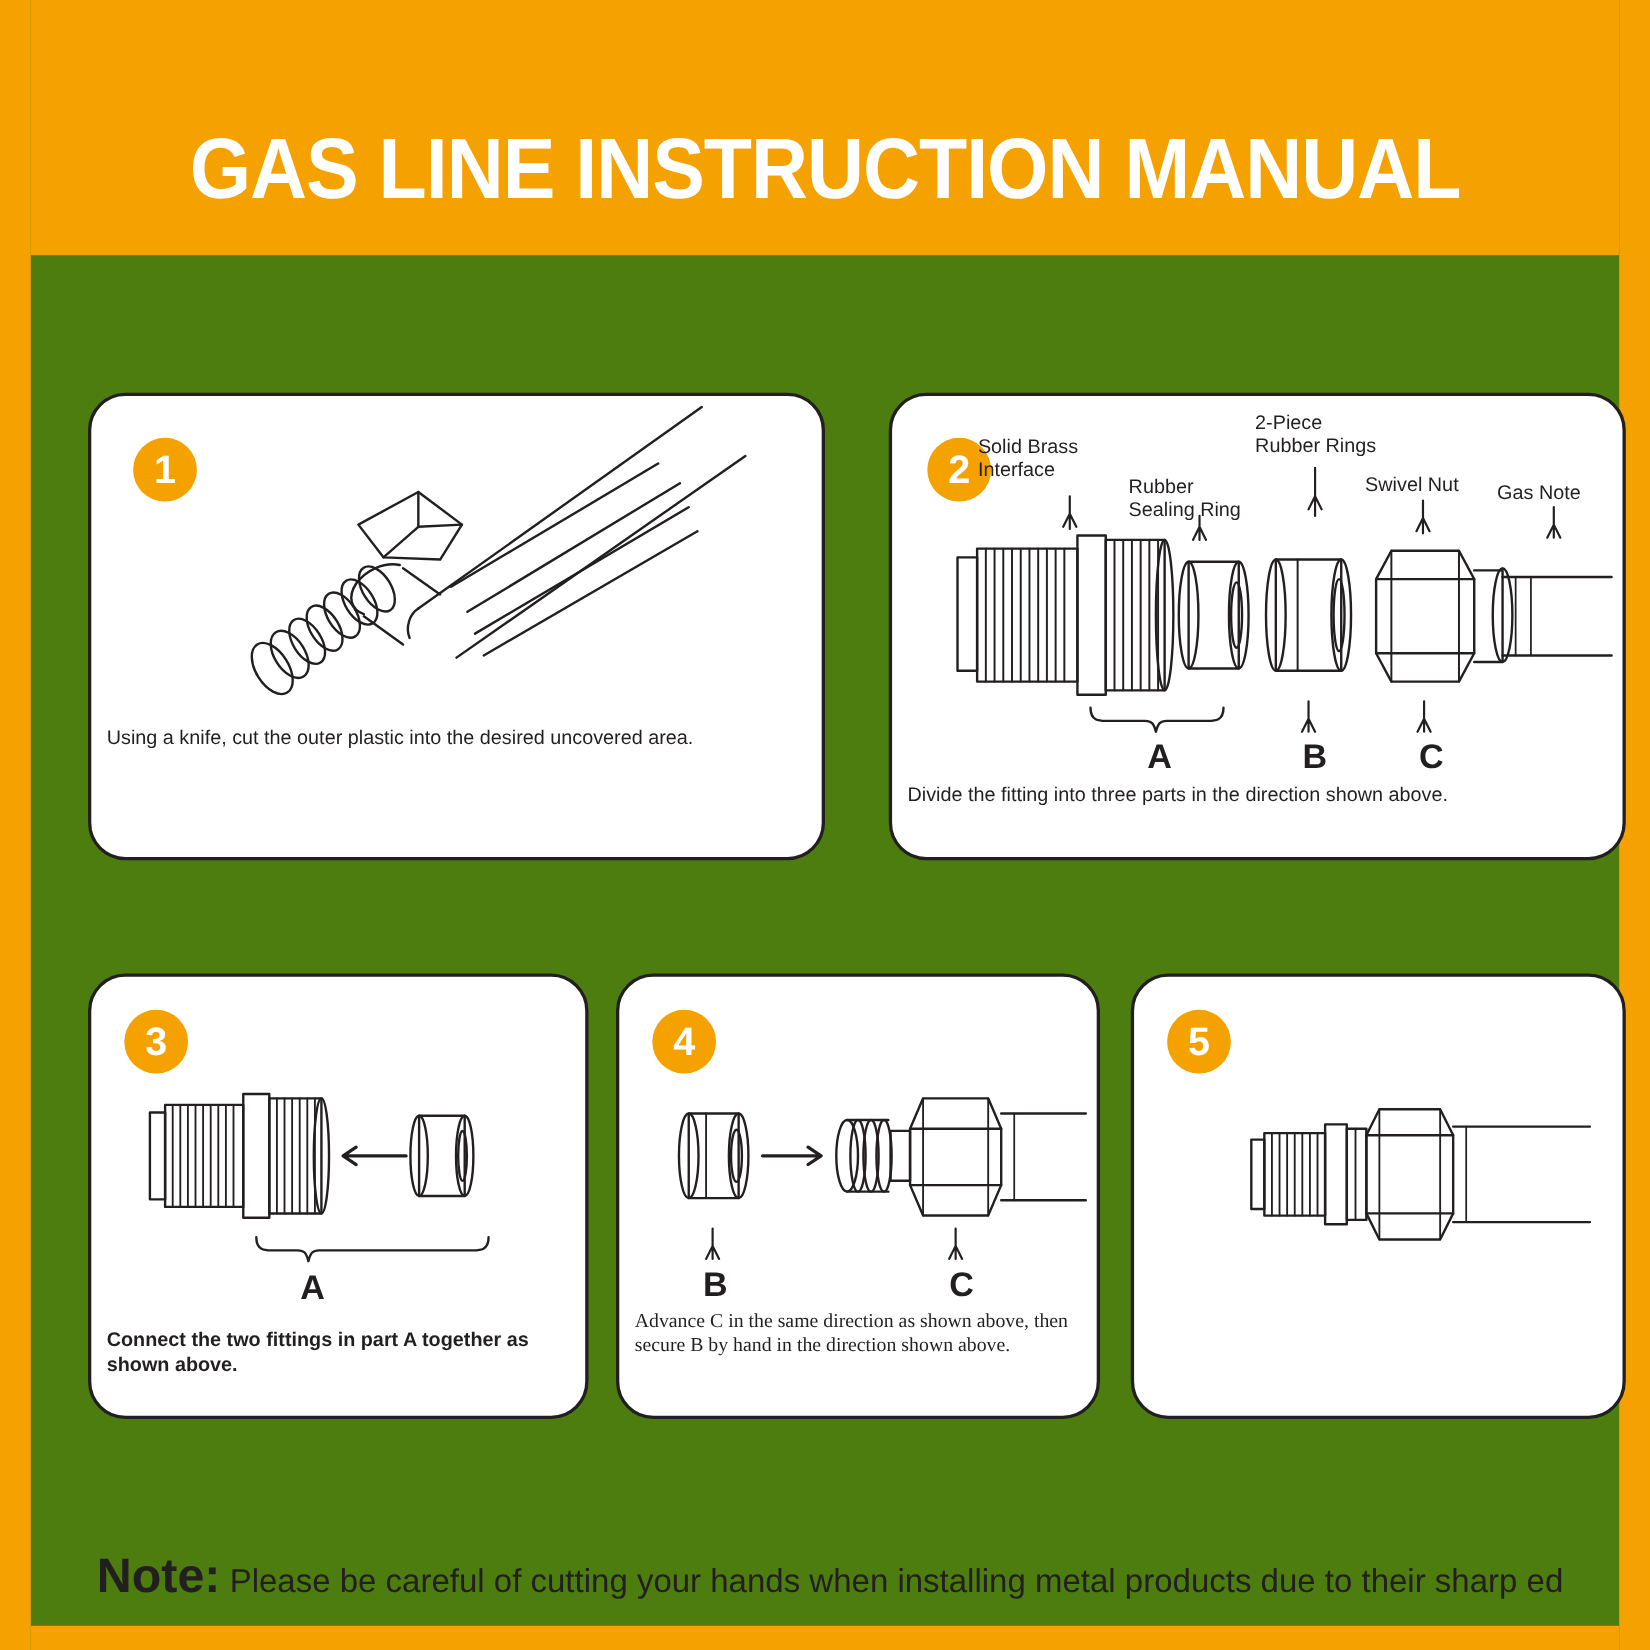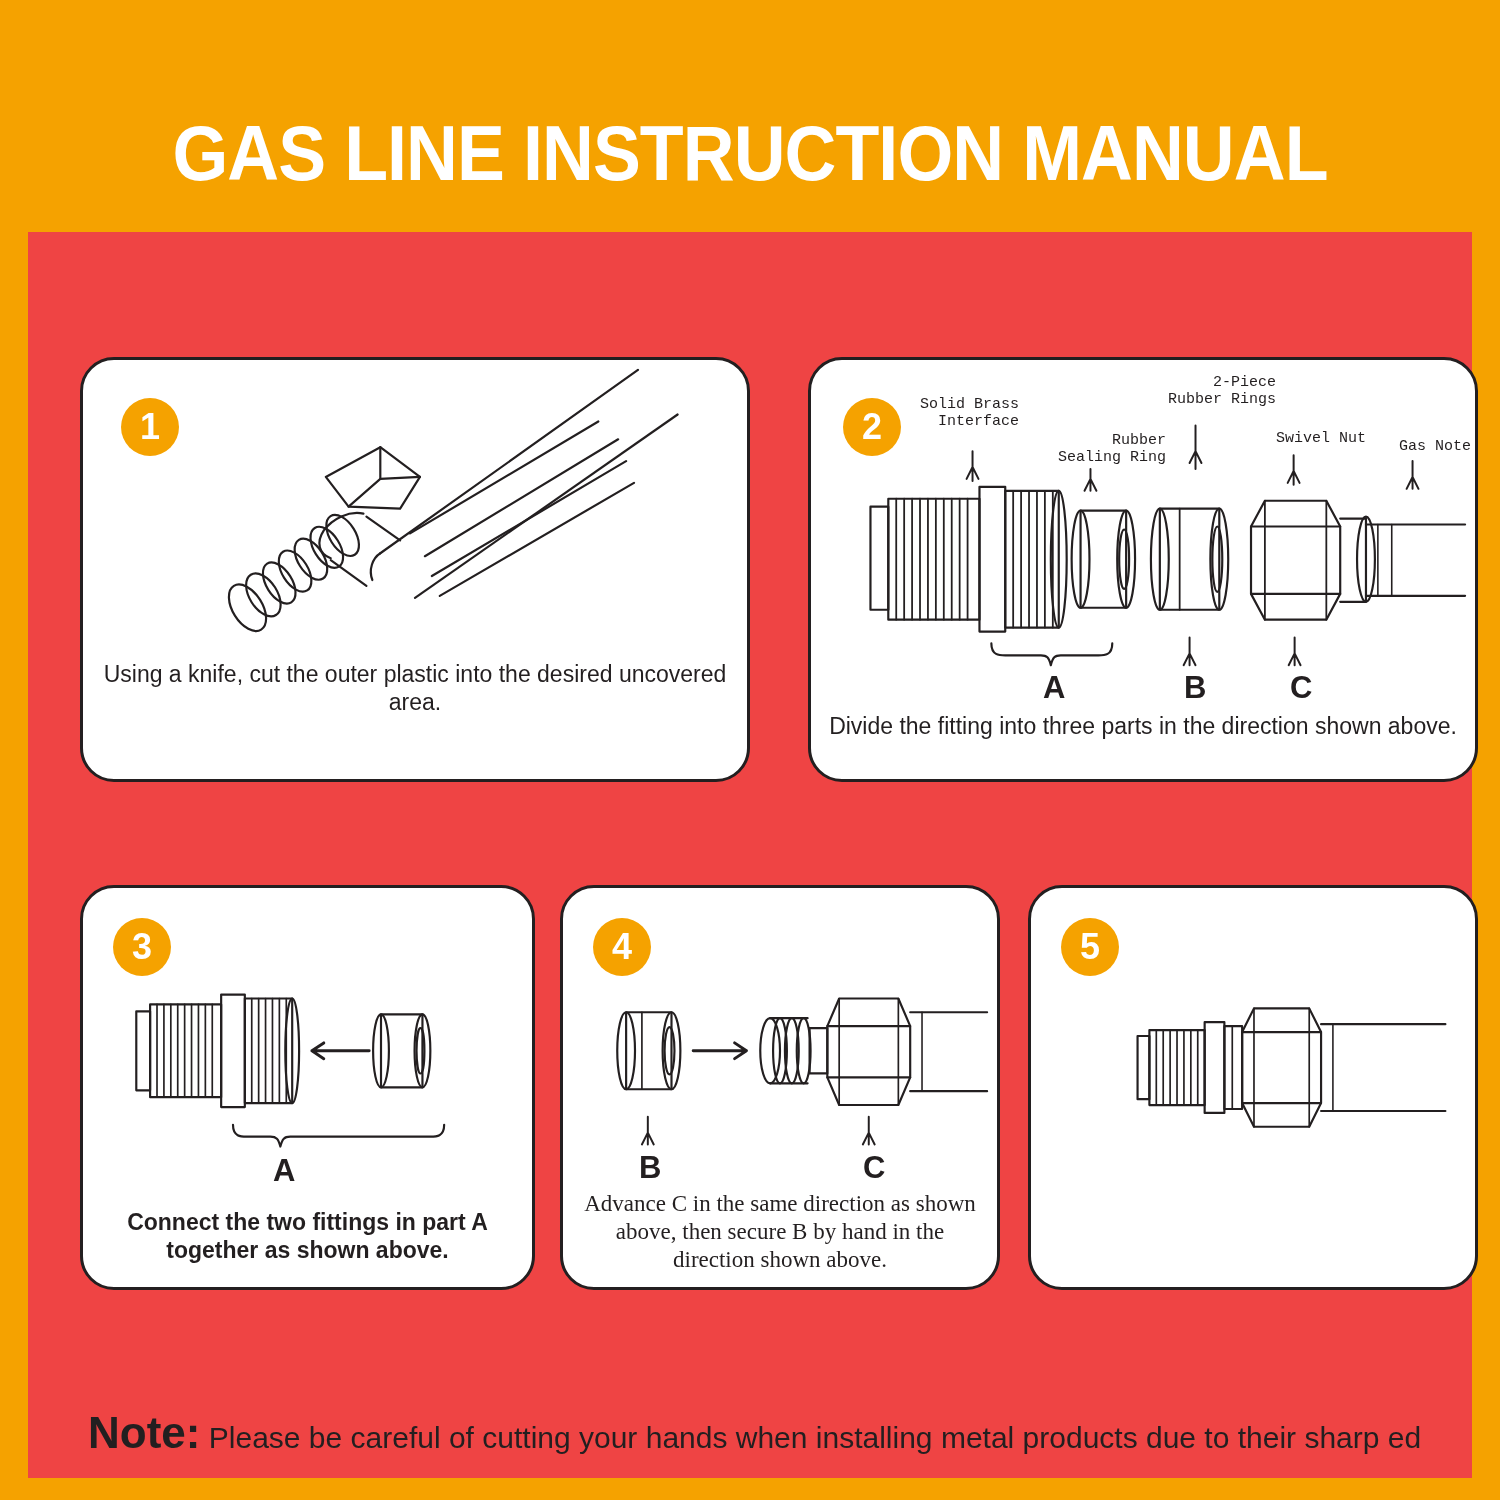--- a/index.html
+++ b/index.html
@@ -13,21 +13,21 @@
     font-family: "Liberation Sans", sans-serif;
     overflow: hidden;
     position: relative;
   }
   .page {
     position: absolute;
     inset: 0;
     border-left: 28px solid #F5A200;
     border-right: 28px solid #F5A200;
     box-sizing: border-box;
-    background: #ef4444;
+    background: #4d7c0f;
     padding-left: 32px;
   }
   .header-band {
     position: absolute;
     left: 0;
     right: 0;
     top: 0;
     height: 232px;
     background: #F5A200;
   }
@@ -72,38 +72,38 @@
     font-weight: bold;
     font-size: 36px;
     line-height: 58px;
     text-align: center;
     font-family: "Liberation Sans", sans-serif;
   }
   .caption {
     position: absolute;
     left: 14px;
     right: 14px;
-    text-align: center;
-    font-size: 23px;
+    text-align: left;
+    font-size: 18px;
     line-height: 1.22;
     color: #231f20;
     font-family: "Liberation Sans", sans-serif;
   }
   .art {
     position: absolute;
     inset: 0;
     pointer-events: none;
   }
   .lbl {
     position: absolute;
-    font-size: 15px;
+    font-size: 18px;
     line-height: 1.15;
     color: #231f20;
-    text-align: right;
-    font-family: Liberation Mono, monospace;
+    text-align: left;
+    font-family: Liberation Sans, sans-serif;
     white-space: nowrap;
   }
   .partletter {
     position: absolute;
     font-size: 31px;
     font-weight: bold;
     color: #231f20;
     font-family: "Liberation Sans", sans-serif;
   }
 

